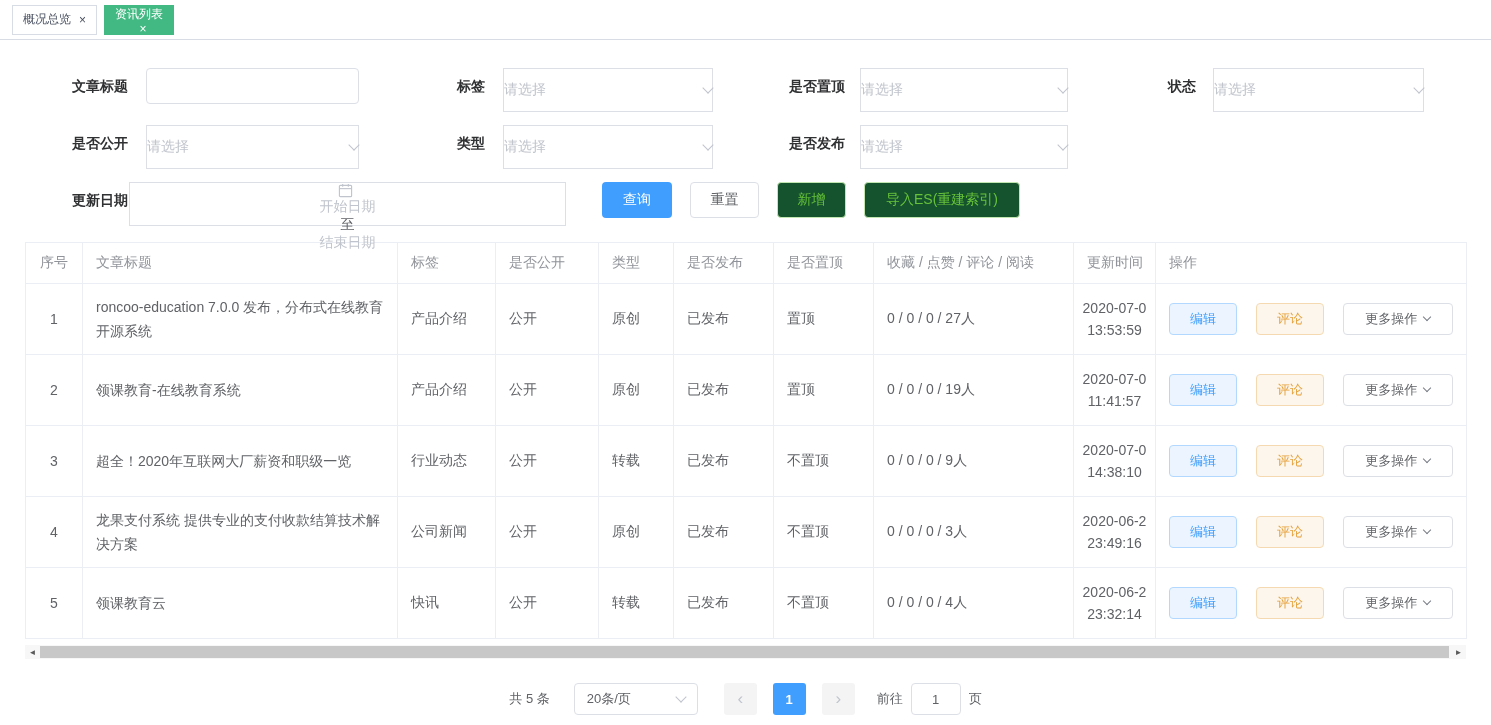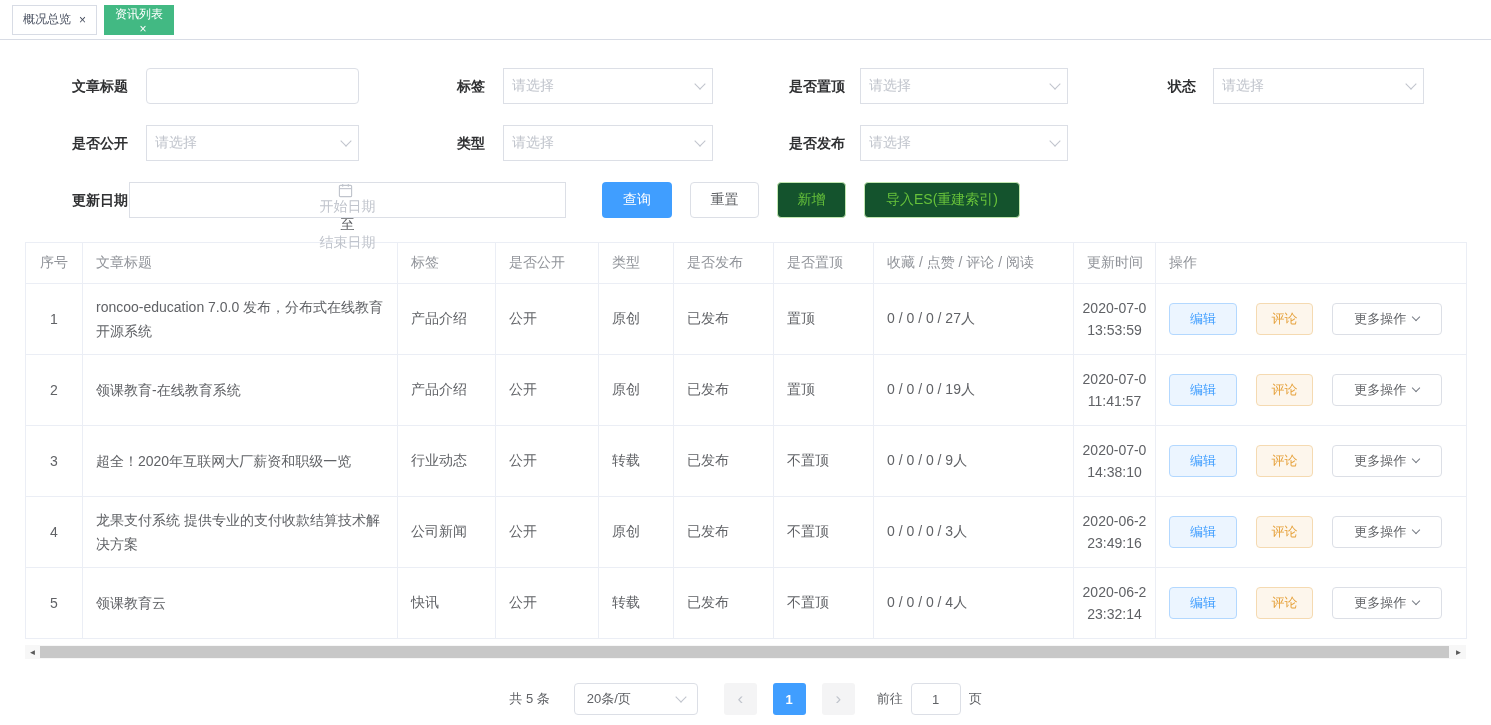--- a/index.html
+++ b/index.html
@@ -13,23 +13,23 @@
   .tab { height:30px; display:inline-flex; align-items:center; border:1px solid #d8dce5;
     background:#fff; color:#495060; font-size:12px; padding:0 10px; cursor:pointer; }
   .tab.active { background:#42b983; border-color:#42b983; color:#fff;flex-direction:column; }
   .tab .dot { width:8px; height:8px; border-radius:50%; background:#fff; margin-right:6px; }
   .tab .close { margin-left:8px; font-size:12px; line-height:1; cursor:pointer; }
 
   
   .filter-form { position:relative; height:202px; background:#fff; }
   .lbl { position:absolute; height:36px; line-height:36px; text-align:right;
     font-size:14px; font-weight:700; color:#303133; }
-  .ctl { position:absolute; height:36px; border:1px solid #dcdfe6; border-radius:0;
+  .ctl { position:absolute; height:44px; border:1px solid #dcdfe6; border-radius:0;
     background:#fff; font-size:14px; color:#606266; display:flex; align-items:center;
-    padding:0 8px; cursor:pointer; }
+    padding:0 0; cursor:pointer; }
   .ctl .ph { color:#c0c4cc; }
   .sel { justify-content:space-between; }
   input.txt { position:absolute; height:36px; border:1px solid #dcdfe6; border-radius:4px;
     font-size:14px; color:#606266; padding:0 12px; outline:none; }
   .chev { display:inline-block; width:8px; height:8px;
     border-right:1.5px solid #c0c4cc; border-bottom:1.5px solid #c0c4cc; }
   .chev-down { transform:rotate(45deg); margin-top:-4px; }
   .chev-sm { width:6px; height:6px; border-color:#777c85; margin-left:7px; }
   .daterange { justify-content:flex-start; }
   .daterange .seg { flex:1; text-align:center; color:#c0c4cc; font-size:14px; }
@@ -51,21 +51,21 @@
     background:#fff; overflow:hidden; white-space:nowrap; }
   table.grid td { height:71px; padding:0 13px; border-right:1px solid #ebeef5;
     border-bottom:1px solid #ebeef5; vertical-align:middle; overflow:hidden; background:#fff; }
   .c-index { text-align:center !important; }
   .c-title { line-height:24px; }
   .c-time { text-align:center !important; line-height:22px; padding:0 4px !important; white-space:nowrap; }
   .fixedcol { box-shadow:-6px 0 8px -4px rgba(0,0,0,.18); }
   .rbtn { display:inline-flex; align-items:center; justify-content:center; height:32px;
     border-radius:4px; font-size:13px; border:1px solid; cursor:pointer; vertical-align:middle; }
   .rbtn-edit { width:68px; background:#ecf5ff; border-color:#b3d8ff; color:#409eff; }
-  .rbtn-comment { width:57px; background:#fdf6ec; border-color:#f5dab1; color:#e6a23c; margin-left:15px; }
+  .rbtn-comment { width:68px; background:#fdf6ec; border-color:#f5dab1; color:#e6a23c; margin-left:15px; }
   .rbtn-more { width:110px; background:#fff; border-color:#dcdfe6; color:#606266; margin-left:15px; }
 
   
   .hscroll { width:1441px; margin:6px 25px 0; height:14px; background:#f7f7f7;
     display:flex; align-items:center; position:relative; }
   .hscroll .arr { width:15px; text-align:center; font-size:8px; color:#5a5a5a; cursor:pointer; }
   .hscroll .thumb { position:absolute; left:15px; right:17px; top:1px; height:12px;
     background:#c8c8c8; cursor:pointer; }
 
   

